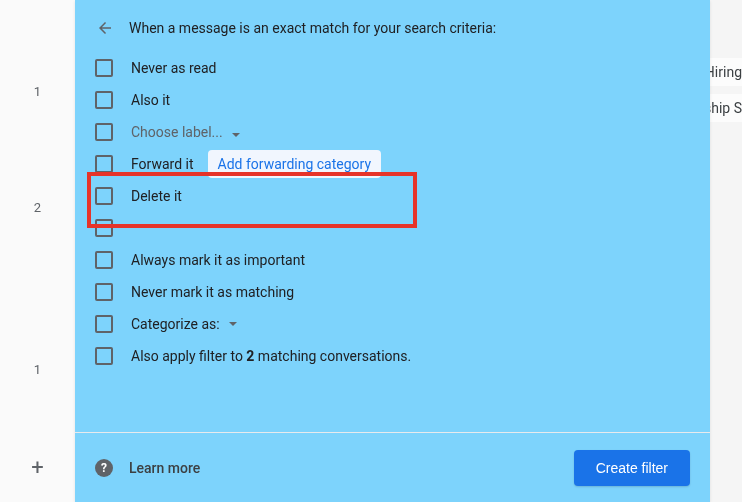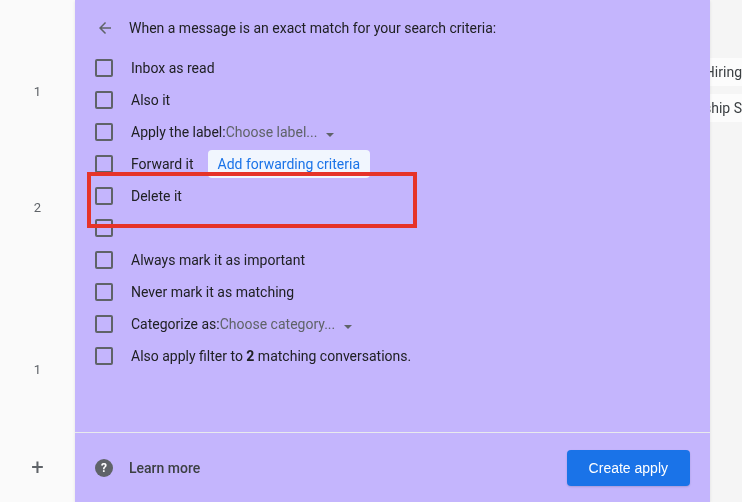--- a/index.html
+++ b/index.html
@@ -40,21 +40,21 @@
       text-align: center;
       font-size: 22px;
       color: #5f6368;
     }
     .panel {
       position: absolute;
       left: 75px;
       top: 0;
       width: 635px;
       height: 502px;
-      background: #c4b5fd;
+      background: #7dd3fc;
       box-shadow: 0 1px 3px rgba(0,0,0,0.1);
     }
     .header {
       display: flex;
       align-items: center;
       padding: 18px 20px 14px 20px;
     }
     .back-arrow {
       width: 20px;
       height: 20px;
@@ -192,80 +192,78 @@
       <svg width="18" height="18" viewBox="0 0 24 24" fill="#5f6368">
           <path d="M20 11H7.83l5.59-5.59L12 4l-8 8 8 8 1.41-1.41L7.83 13H20v-2z"></path>
         </svg>
     </div>
     <div class="header-text">When a message is an exact match for your search criteria:</div>
   </div>
 
   <div class="options">
     <div class="option-row">
       <div class="checkbox"></div>
-      <span class="option-label">Inbox as read</span>
+      <span class="option-label">Never as read</span>
     </div>
     <div class="option-row">
       <div class="checkbox"></div>
       <span class="option-label">Also it</span>
     </div>
     <div class="option-row">
       <div class="checkbox"></div>
-      <span class="option-label">Apply the label:</span>
       <span class="dropdown-val">
         <span>Choose label...</span>
         <span class="dropdown-arrow">
             <svg width="10" height="10" viewBox="0 0 10 10">
               <path d="M1 3 L5 7 L9 3" fill="#5f6368"></path>
             </svg>
           </span>
       </span>
     </div>
     <div class="option-row">
       <div class="checkbox"></div>
       <span class="option-label">Forward it</span>
-      <span class="forward-link">Add forwarding criteria</span>
+      <span class="forward-link">Add forwarding category</span>
     </div>
     <div class="option-row">
       <div class="checkbox"></div>
       <span class="option-label">Delete it</span>
     </div>
     <div class="option-row">
       <div class="checkbox"></div>
     </div>
     <div class="option-row">
       <div class="checkbox"></div>
       <span class="option-label">Always mark it as important</span>
     </div>
     <div class="option-row">
       <div class="checkbox"></div>
       <span class="option-label">Never mark it as matching</span>
     </div>
     <div class="option-row">
       <div class="checkbox"></div>
       <span class="option-label">Categorize as:</span>
       <span class="dropdown-val">
-        <span>Choose category...</span>
         <span class="dropdown-arrow">
             <svg width="10" height="10" viewBox="0 0 10 10">
               <path d="M1 3 L5 7 L9 3" fill="#5f6368"></path>
             </svg>
           </span>
       </span>
     </div>
     <div class="option-row">
       <div class="checkbox"></div>
       <span class="option-label">
         <span>Also apply filter to </span><span class="bold-inline">2</span><span> matching conversations.</span>
       </span>
     </div>
   </div>
 
   <div class="footer">
     <div class="footer-left">
       <div class="help-icon">?</div>
       <span class="learn-more">Learn more</span>
     </div>
-    <button class="create-btn">Create apply</button>
+    <button class="create-btn">Create filter</button>
   </div>
 
   <div class="highlight-box" style="left:12px; top:172px; width:330px; height:56px;"></div>
 </div>
 
 </body></html>

